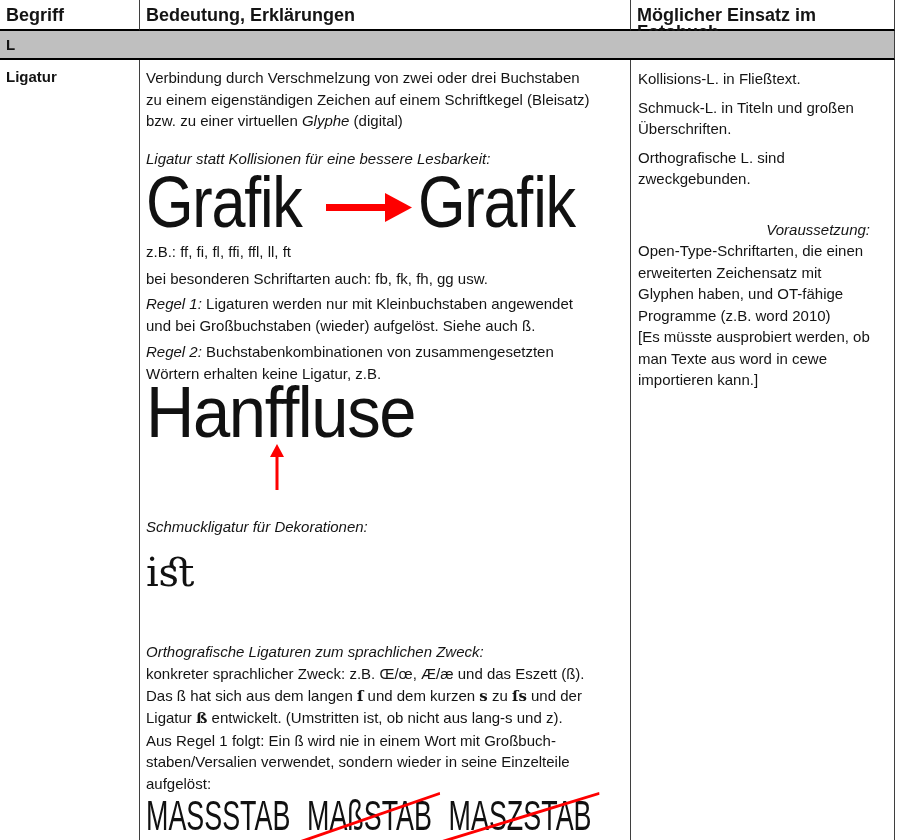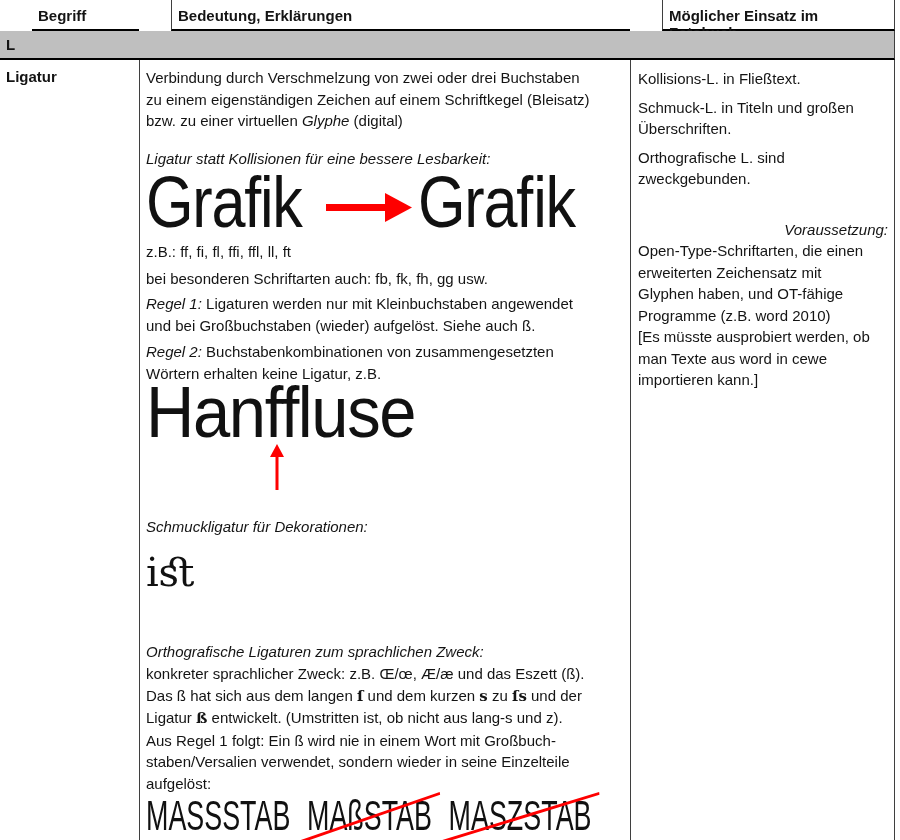--- a/index.html
+++ b/index.html
@@ -10,40 +10,39 @@
     -webkit-font-smoothing:antialiased;
   }
   .tbl{
     display:grid;
     grid-template-columns:139px 491px 265px;
     grid-template-rows:31px 29px 780px;
     width:895px;
   }
   .tbl *, .tbl{box-sizing:border-box;}
   .hcell{
-    font-weight:bold;font-size:15px;line-height:17px;
+    font-weight:bold;font-size:18px;line-height:17px;
     padding:7px 6px 0 6px;
     border-bottom:2px solid #000;
     background:#fff;
-    margin-left:32px;
   }
   .bleft{border-left:1px solid #3f3f3f;}
   .bright{border-right:1px solid #3f3f3f;}
   .band{
     grid-column:1 / -1;
     background:#bfbfbf;
     border-bottom:2px solid #000;
     border-right:1px solid #3f3f3f;
     font-weight:bold;font-size:15px;
     padding:5px 6px 0 6px;
   }
   .tcell{font-size:15px;}
   .term-cell{font-weight:bold;padding:8px 6px 0 6px;}
   .mid-cell{position:relative;}
-  .use-cell{padding:8px 6px 0 7px;line-height:21.5px;}
+  .use-cell{padding:8px 24px 0 7px;line-height:21.5px;}
 
   .blk{position:absolute;left:6px;width:479px;font-size:15px;line-height:21.5px;}
   .ln{display:block;}
   .it{font-style:italic;}
   .serifb{font-family:"DejaVu Serif","Liberation Serif",serif;font-weight:bold;}
 
   .bigword{
     display:inline-block;font-size:72px;line-height:76px;letter-spacing:-1.5px;
     transform:scaleX(.85);transform-origin:left top;white-space:nowrap;
     font-variant-ligatures:none;color:#111;

